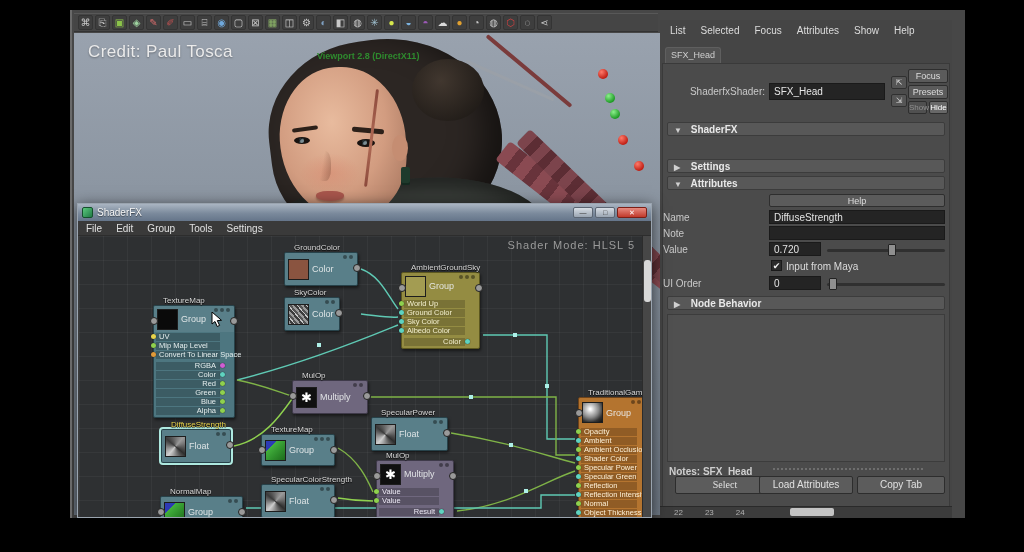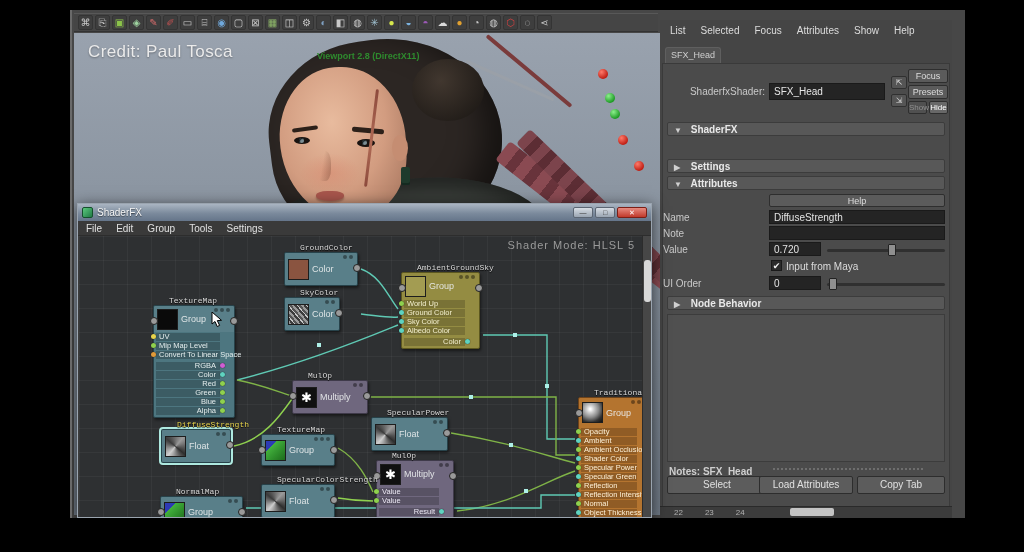--- a/index.html
+++ b/index.html
@@ -146,22 +146,22 @@
               linear-gradient(90deg, rgba(255,255,255,.04) 1px, transparent 1px) 0 0/24px 24px,
               #2e3032; }
   .shader-mode { position:absolute; right:16px; top:3px; font-size:11px; color:#9a9a9a; letter-spacing:1px; }
   .vscroll { position:absolute; right:0; top:0; width:9px; height:100%; background:#474747;
              border-left:1px solid #2c2c2c; z-index:30; }
   .vscroll .thumb-bar { position:absolute; left:1px; top:24px; width:7px; height:42px; background:#d8d8d8; border-radius:3px; }
   .conns { position:absolute; left:0; top:0; z-index:1; }
 
   
   .node { position:absolute; z-index:10; border-radius:2px; box-shadow:1px 2px 3px rgba(0,0,0,.5); }
-  .ntitle { position:absolute; top:-10px; left:15px; font-size:8px; color:#d8d8d8; white-space:nowrap;
-            text-shadow:0 1px 1px #000;font-family:Liberation Mono, monospace; }
+  .ntitle { position:absolute; top:-10px; left:9px; font-size:8px; color:#d8d8d8; white-space:nowrap;
+            text-shadow:0 1px 1px #000; }
   .node.selected { outline:2px solid #aee9e0; }
   .node.selected .ntitle { color:#e8d44d; }
   .nheader { position:relative; display:flex; align-items:center; gap:3px; padding:2px 3px; height:26px; }
   .thumb { width:21px; height:21px; border:1px solid #1d1d1d; flex:0 0 auto; }
   .hlabel { font-size:9px; color:#eceff0; opacity:.9; overflow:hidden; white-space:nowrap; }
   .hicons { position:absolute; top:2px; right:4px; display:flex; gap:2px; }
   .hicons i { width:4px; height:4px; border-radius:50%; background:rgba(0,0,0,.4); }
   .hin::before, .hout::after { content:""; position:absolute; top:11px; width:6px; height:6px;
             border-radius:50%; background:#9a9a9a; border:1px solid #222; }
   .hin::before { left:-4px; } .hout::after { right:-4px; }
@@ -330,21 +330,21 @@
 
         <div class="ae-sec" style="top:232px;">
           <span class="arr">▶</span>
           <span>Node Behavior</span>
         </div>
 
         <div class="ae-empty" style="top:250px;height:148px;"></div>
 
         <div class="ae-notes">Notes: SFX_Head</div>
         <div class="ae-grip"></div>
-        <div class="ae-bottom-btn" style="left:4px;width:100px;">Select</div>
+        <div class="ae-bottom-btn" style="left:12px;width:100px;font-family:Liberation Serif, serif;">Select</div>
         <div class="ae-bottom-btn" style="left:96px;width:94px;">Load Attributes</div>
         <div class="ae-bottom-btn" style="left:194px;width:88px;">Copy Tab</div>
       </div>
     </div>
 
     <div class="timeline">
         <div class="tick">22</div>
         <div class="tick">23</div>
         <div class="tick">24</div>
       </div>

